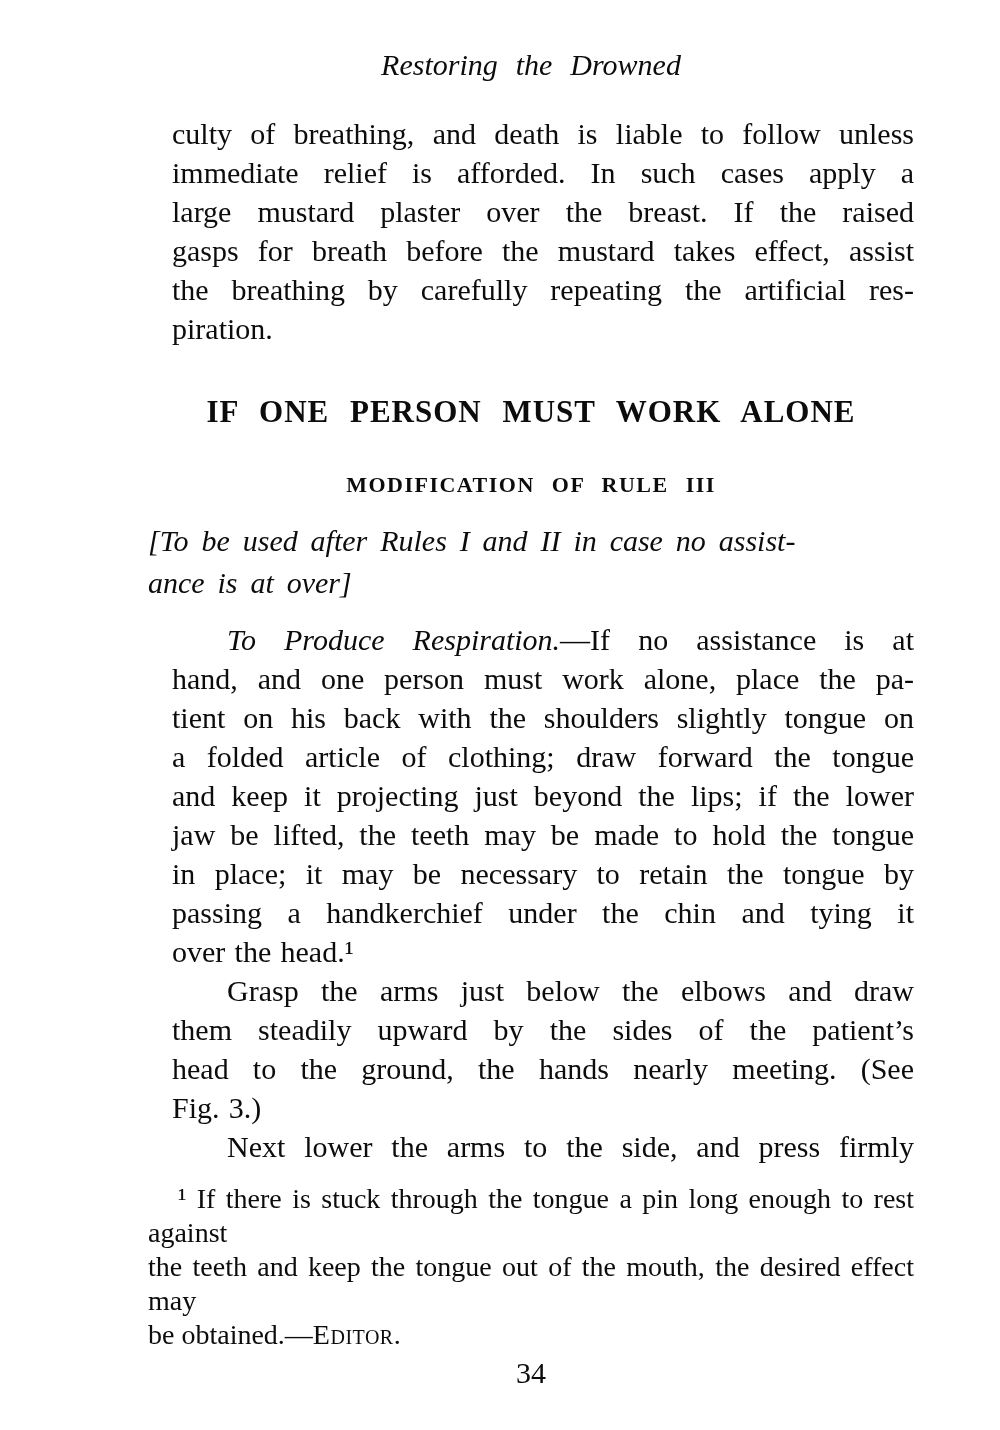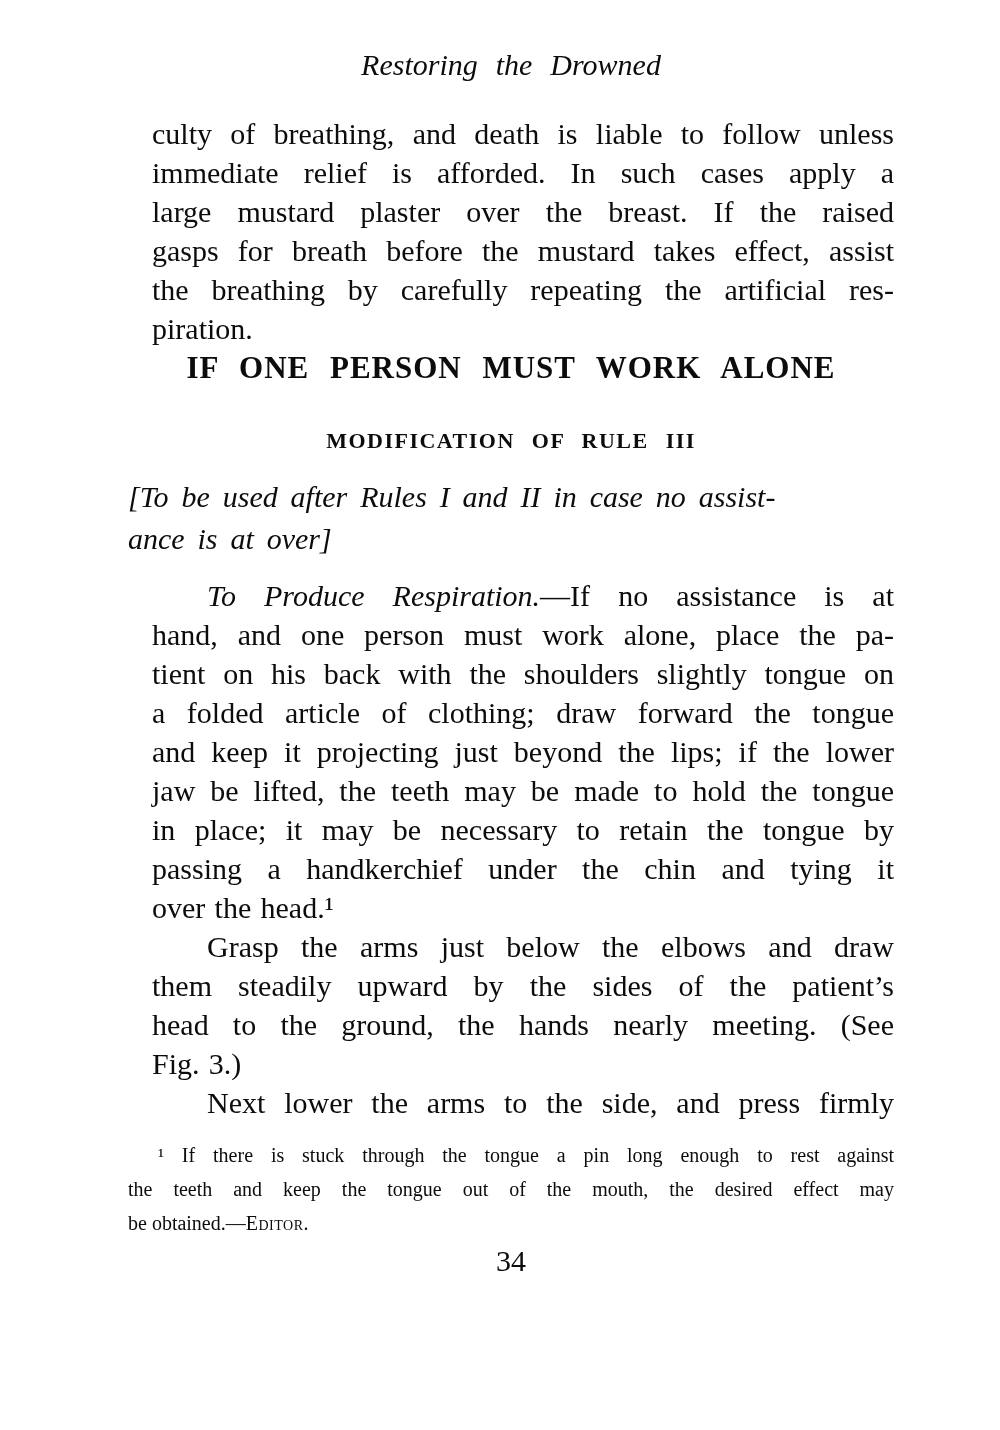--- a/index.html
+++ b/index.html
@@ -12,21 +12,21 @@
     width: 1000px;
     height: 1430px;
     background: #ffffff;
     color: #0c0c0c;
     font-family: "Liberation Serif", "DejaVu Serif", serif;
     overflow: hidden;
   }
   .content {
     position: absolute;
     top: 0;
-    left: 128px;
+    left: 148px;
     width: 766px;
     padding-top: 46px;
   }
   .running-head {
     font-style: italic;
     font-size: 30px;
     line-height: 38px;
     text-align: center;
     word-spacing: 0.35em;
     margin-bottom: 30px;
@@ -41,20 +41,21 @@
     word-spacing: 0.06em;
     margin-left: 24px;
   }
   .tl.end {
     text-align-last: left;
   }
   .indent { text-indent: 55px; }
   .it { font-style: italic; }
 
   .section-heading {
+    margin-top: 44px;
     font-size: 31px;
     line-height: 40px;
     font-weight: bold;
     text-align: center;
     word-spacing: 12px;
     letter-spacing: 1px;
   }
   .sub-heading {
     margin-top: 38px;
     font-size: 22px;
@@ -71,21 +72,21 @@
     line-height: 42px;
     text-align: left;
     word-spacing: 0.18em;
   }
   .para-2 { margin-top: 16px; }
 
   .footnote {
     margin-top: 16px;
   }
   .fl {
-    font-size: 20px;
+    font-size: 28px;
     line-height: 34px;
     text-align: justify;
     text-align-last: justify;
   }
   .fl.end { text-align-last: left; }
   .fl.first { text-indent: 30px; }
   .sc { font-variant: small-caps; letter-spacing: 0.5px; }
 
   .page-number {
     margin-top: 4px;

